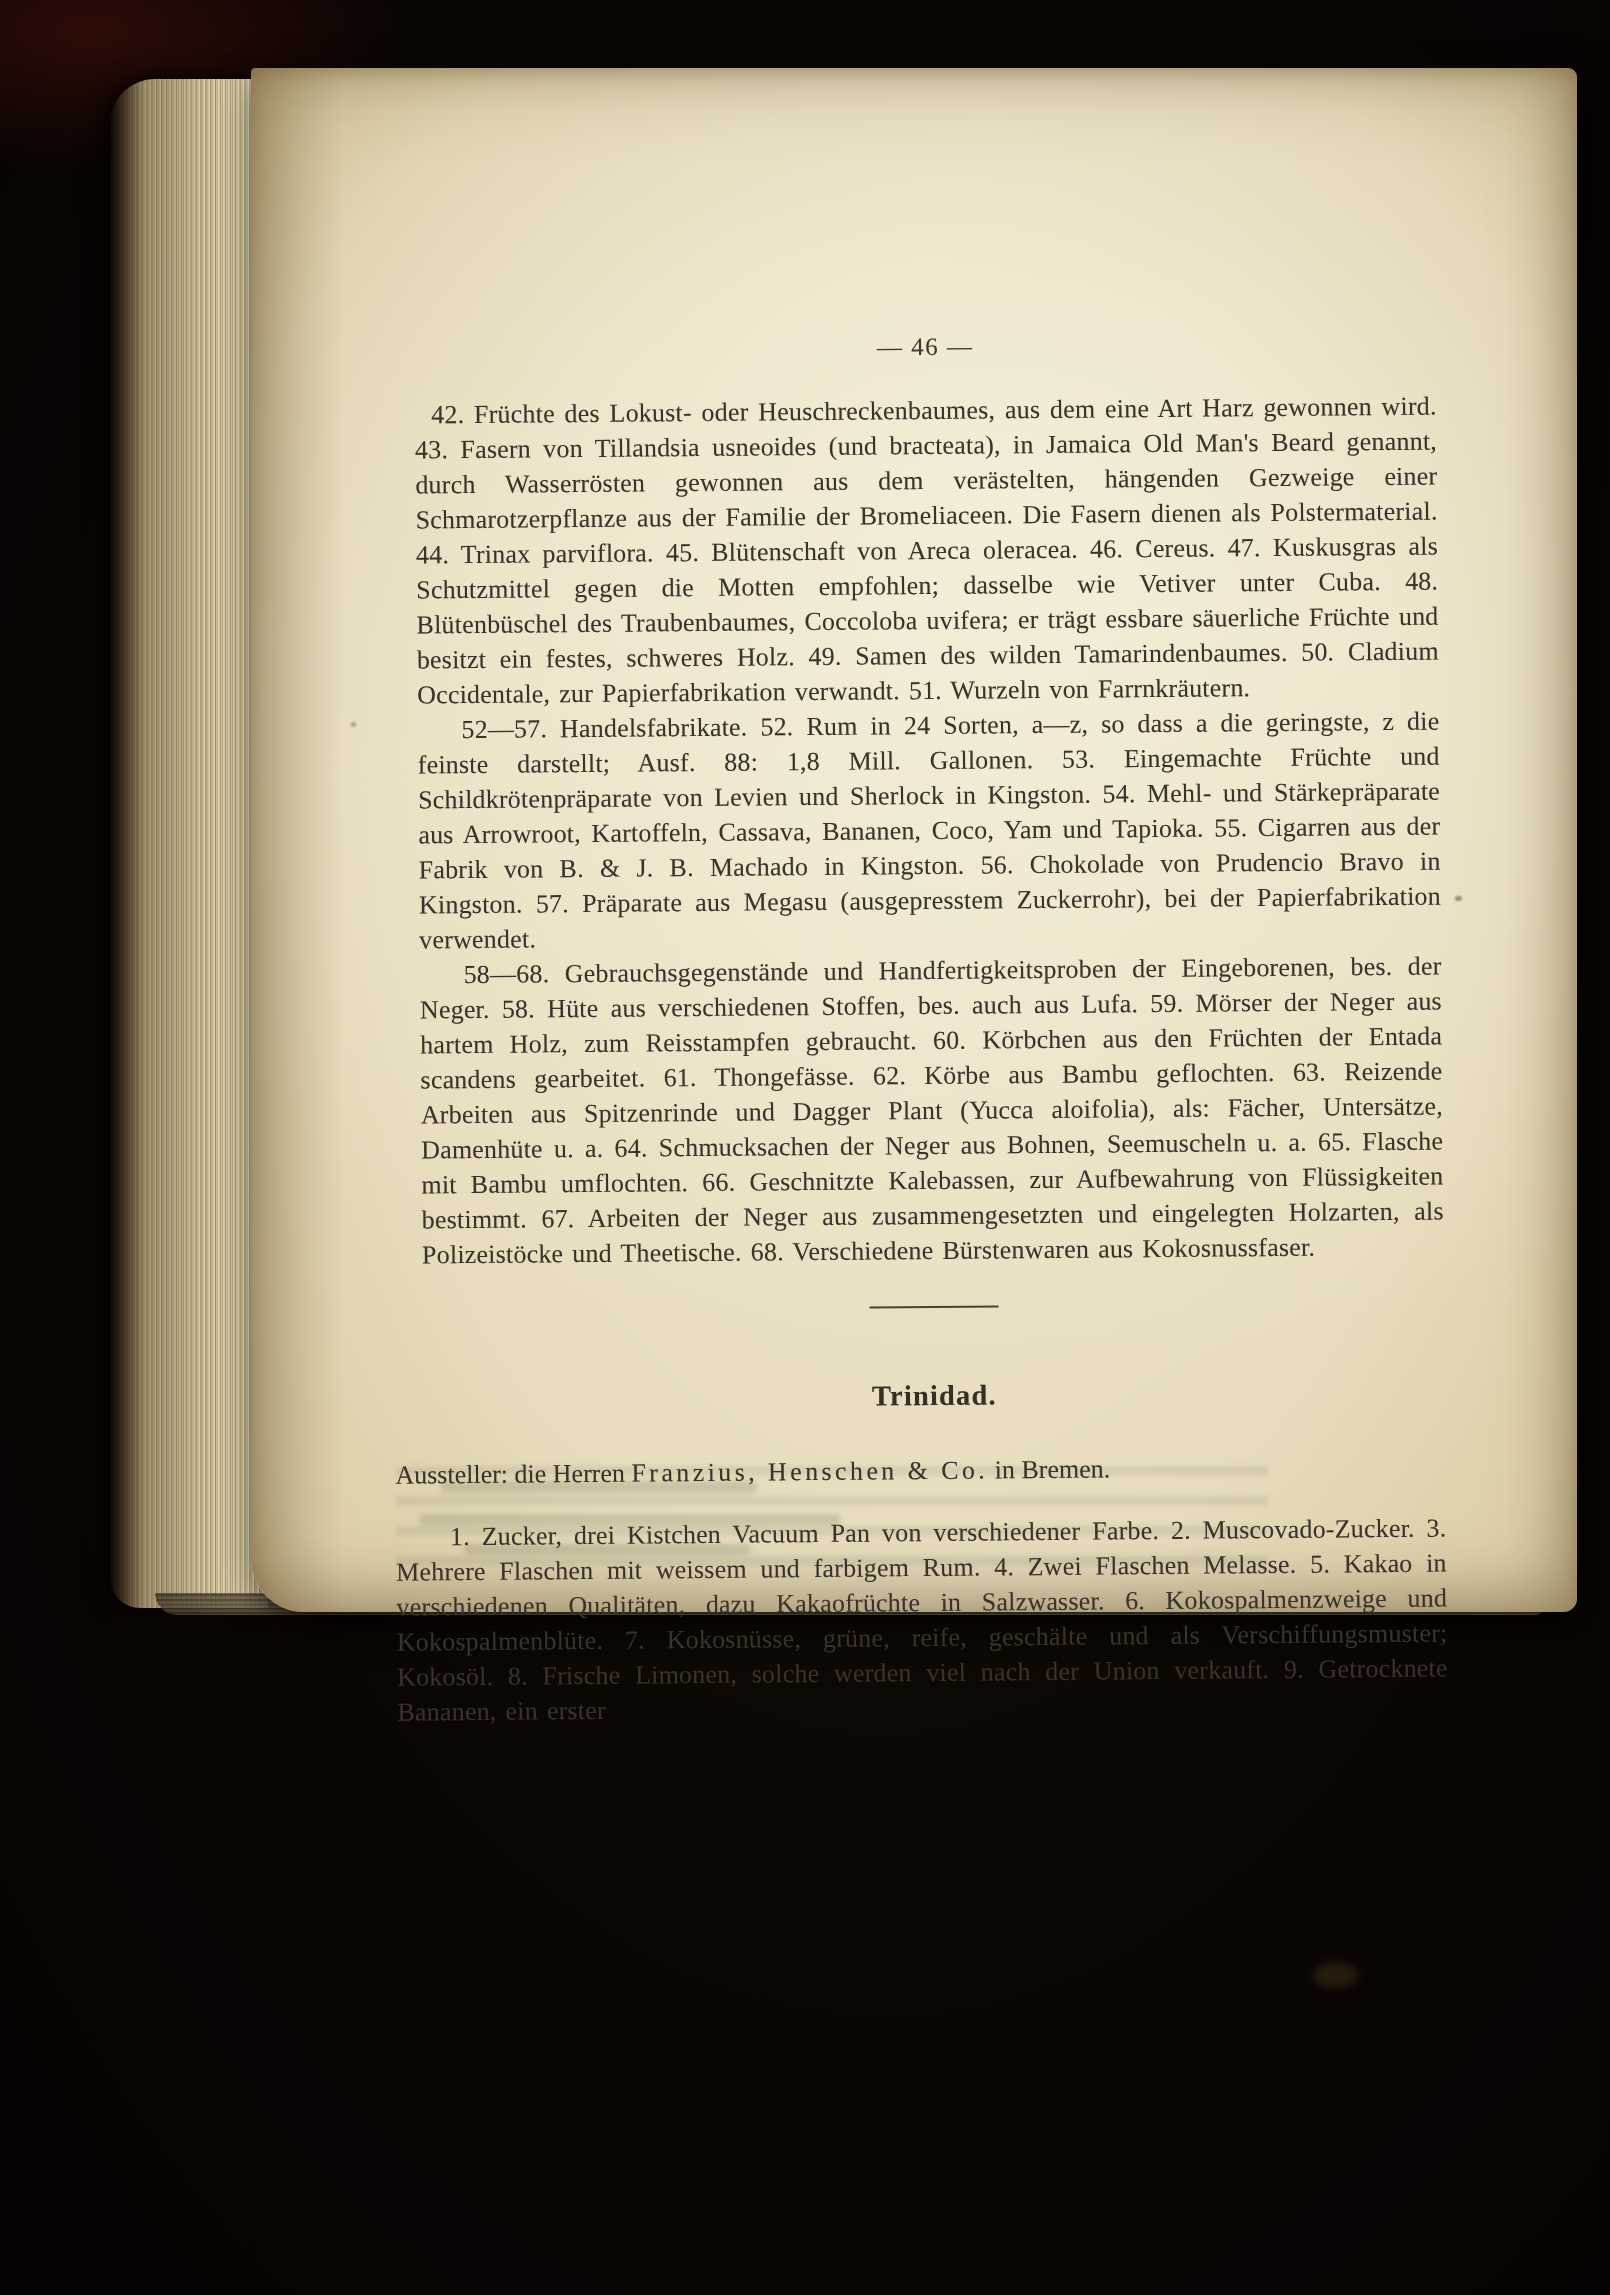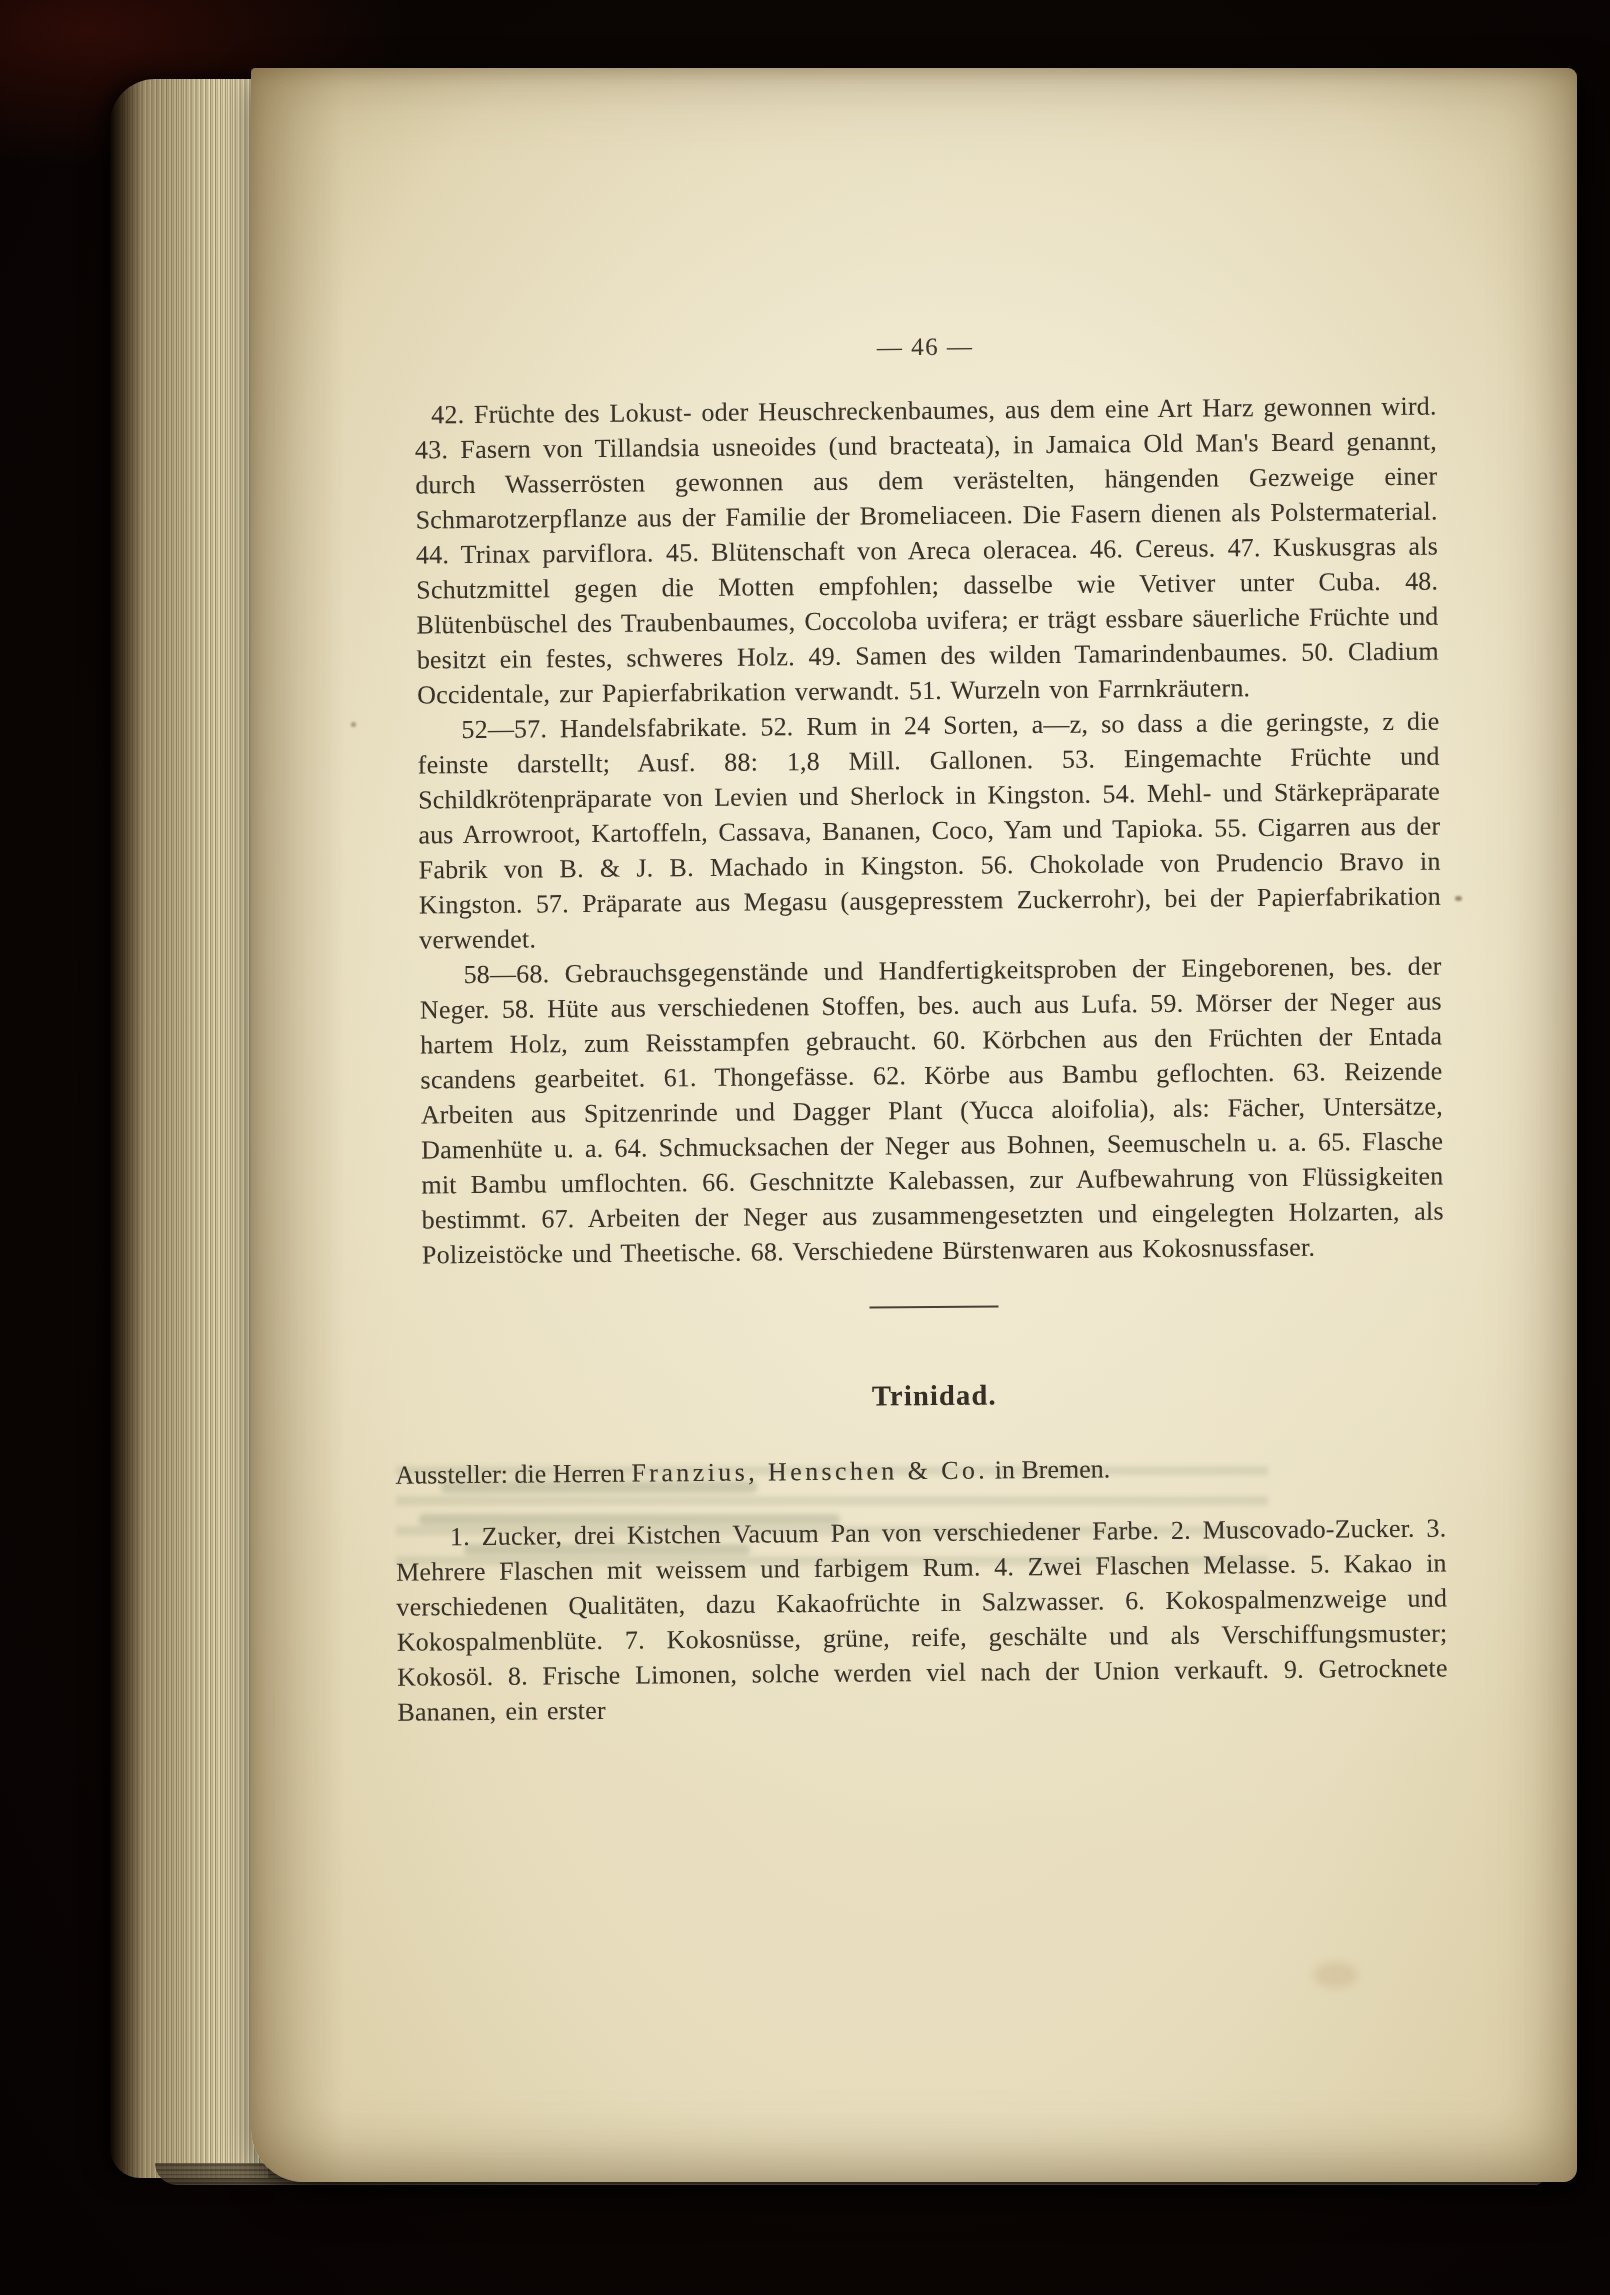--- a/index.html
+++ b/index.html
@@ -15,21 +15,21 @@
     background:
       radial-gradient(ellipse 451px 195px at 90px 30px, rgba(90,20,10,0.45), rgba(0,0,0,0) 70%),
       radial-gradient(ellipse at 55% 45%, #150d06 0%, #0b0604 55%, #070302 100%);
     font-family: "Liberation Serif", "DejaVu Serif", serif;
   }
   .book {
     position: absolute;
     left: 110px;
     top: 68px;
     width: 1467px;
-    height: 2114px;
+    height: 1544px;
   }
   
   .stack {
     position: absolute;
     left: 0;
     top: 10.5px;
     bottom: 4.5px;
     width: 158px;
     border-radius: 45px 0 0 30px;
     background:

